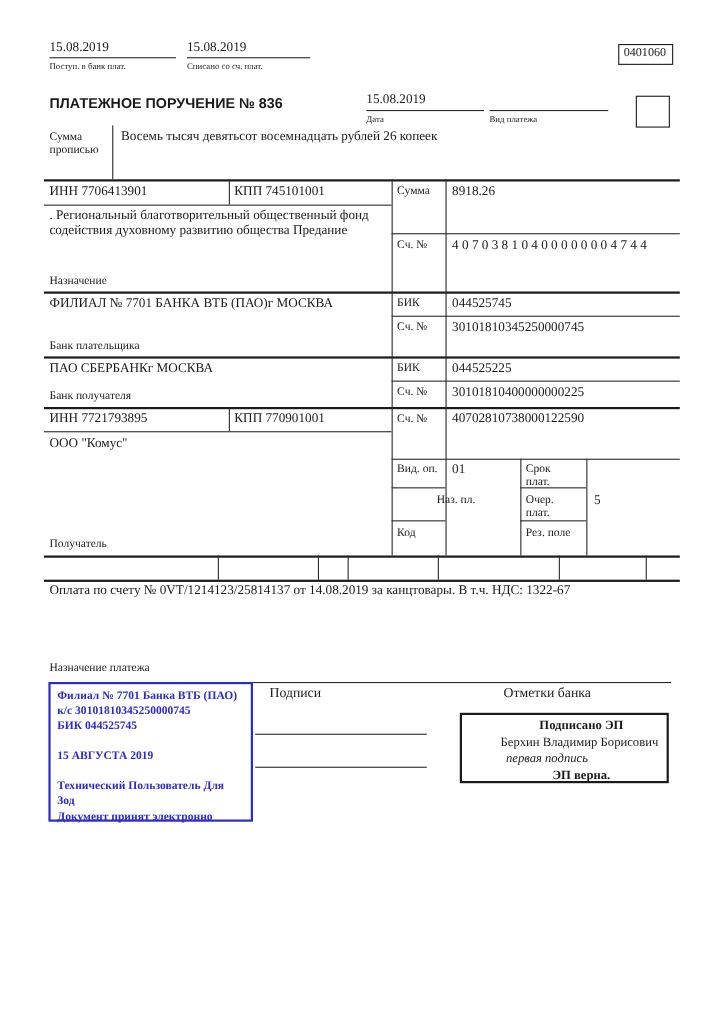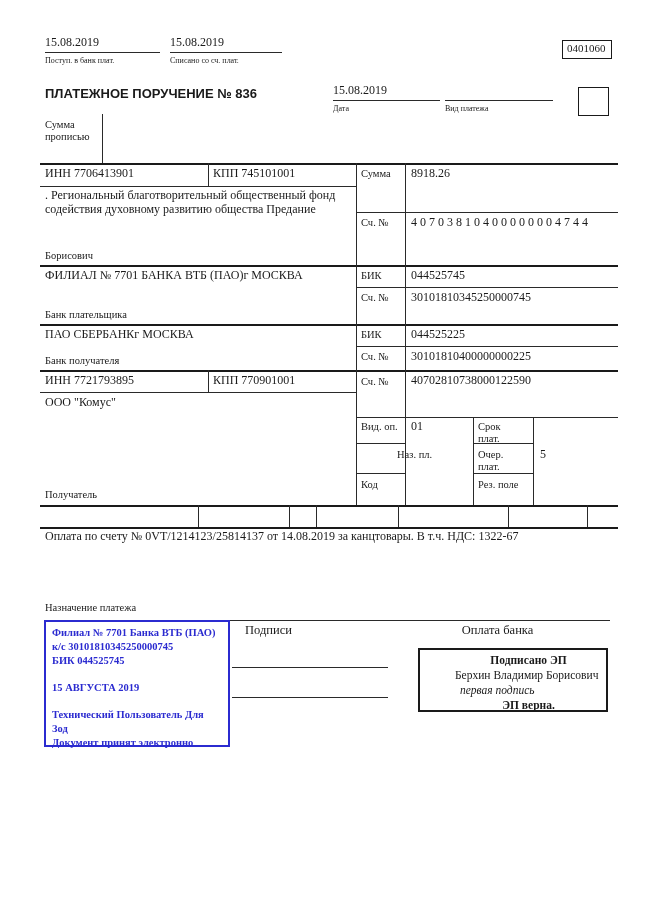--- a/index.html
+++ b/index.html
@@ -45,20 +45,21 @@
   <div class="t" style="left:333px;top:84px;">15.08.2019</div>
   <div class="hl" style="left:333px;top:100px;width:107px;"></div>
   <div class="t tiny" style="left:333px;top:104px;">Дата</div>
 
   <div class="hl" style="left:445px;top:100px;width:108px;"></div>
   <div class="t tiny" style="left:445px;top:104px;">Вид платежа</div>
   <div class="box" style="left:578px;top:87px;width:29px;height:27px;"></div>
 
   <div class="t lbl wrap" style="left:45px;top:119px;width:52px;">Сумма прописью</div>
   <div class="vl" style="left:102px;top:114px;height:49px;"></div>
+  <div class="t wrap" style="left:110px;top:117px;width:500px;">Восемь тысяч девятьсот восемнадцать рублей 26 копеек</div>
 
   <div class="hl2" style="left:40px;top:163px;width:578px;"></div>
   <div class="hl" style="left:40px;top:186px;width:316px;"></div>
   <div class="hl" style="left:356px;top:212px;width:262px;"></div>
   <div class="hl2" style="left:40px;top:265px;width:578px;"></div>
   <div class="hl" style="left:356px;top:287px;width:262px;"></div>
   <div class="hl2" style="left:40px;top:324px;width:578px;"></div>
   <div class="hl" style="left:356px;top:346px;width:262px;"></div>
   <div class="hl2" style="left:40px;top:370px;width:578px;"></div>
   <div class="hl" style="left:40px;top:392px;width:316px;"></div>
@@ -84,21 +85,21 @@
   <div class="vl" style="left:508px;top:505px;height:22px;"></div>
   <div class="vl" style="left:587px;top:505px;height:22px;"></div>
 
   <div class="t" style="left:45px;top:167px;">ИНН 7706413901</div>
   <div class="t" style="left:213px;top:167px;">КПП 745101001</div>
   <div class="t lbl" style="left:361px;top:168px;">Сумма</div>
   <div class="t" style="left:411px;top:167px;">8918.26</div>
   <div class="t wrap" style="left:45px;top:189px;width:295px;">. Региональный благотворительный общественный фонд содействия духовному развитию общества Предание</div>
   <div class="t lbl" style="left:361px;top:217px;">Сч. №</div>
   <div class="t spaced" style="left:411px;top:216px;">40703810400000004744</div>
-  <div class="t lbl" style="left:45px;top:250px;">Борисович</div>
+  <div class="t lbl" style="left:45px;top:250px;">Назначение</div>
 
   <div class="t" style="left:45px;top:269px;">ФИЛИАЛ № 7701 БАНКА ВТБ (ПАО)г МОСКВА</div>
   <div class="t lbl" style="left:361px;top:270px;">БИК</div>
   <div class="t" style="left:411px;top:269px;">044525745</div>
   <div class="t lbl" style="left:361px;top:292px;">Сч. №</div>
   <div class="t" style="left:411px;top:291px;">30101810345250000745</div>
   <div class="t lbl" style="left:45px;top:309px;">Банк плательщика</div>
 
   <div class="t" style="left:45px;top:328px;">ПАО СБЕРБАНКг МОСКВА</div>
   <div class="t lbl" style="left:361px;top:329px;">БИК</div>
@@ -124,21 +125,21 @@
   <div class="t lbl" style="left:361px;top:479px;">Код</div>
   <div class="t lbl" style="left:478px;top:479px;">Рез. поле</div>
 
   <div class="t lbl" style="left:45px;top:489px;">Получатель</div>
 
   <div class="t" style="left:45px;top:530px;">Оплата по счету № 0VT/1214123/25814137 от 14.08.2019 за канцтовары. В т.ч. НДС: 1322-67</div>
   <div class="t lbl" style="left:45px;top:602px;">Назначение платежа</div>
 
   <div class="hl" style="left:230px;top:620px;width:380px;"></div>
   <div class="t" style="left:245px;top:623px;width:110px;font-size:12.5px;">Подписи</div>
-  <div class="t" style="left:430px;top:623px;width:135px;text-align:center;font-size:12.5px;">Оплата банка</div>
+  <div class="t" style="left:430px;top:623px;width:135px;text-align:center;font-size:12.5px;">Отметки банка</div>
 
   <div class="hl" style="left:232px;top:667px;width:156px;"></div>
   <div class="hl" style="left:232px;top:697px;width:156px;"></div>
 
   <div class="stamp" style="left:44px;top:620px;width:186px;height:127px;">
     <div>Филиал № 7701 Банка ВТБ (ПАО)</div>
     <div>к/с 30101810345250000745</div>
     <div>БИК 044525745</div>
     <div style="margin-top:13px;">15 АВГУСТА 2019</div>
     <div class="wrap" style="margin-top:13px;">Технический Пользователь Для Зод</div>

